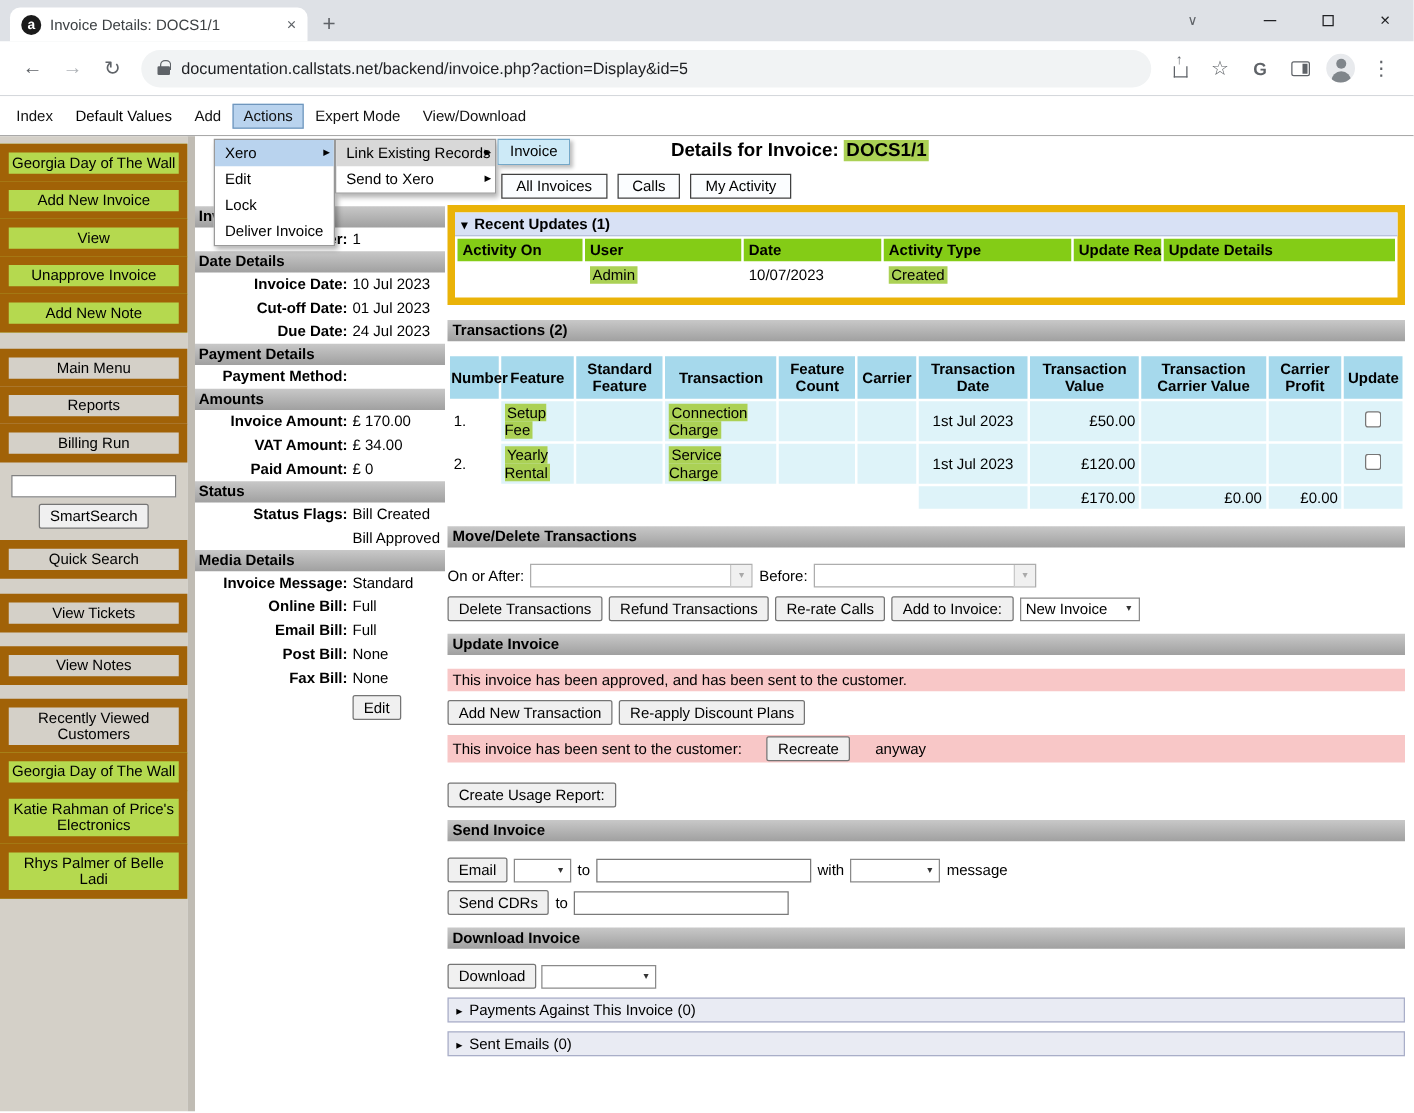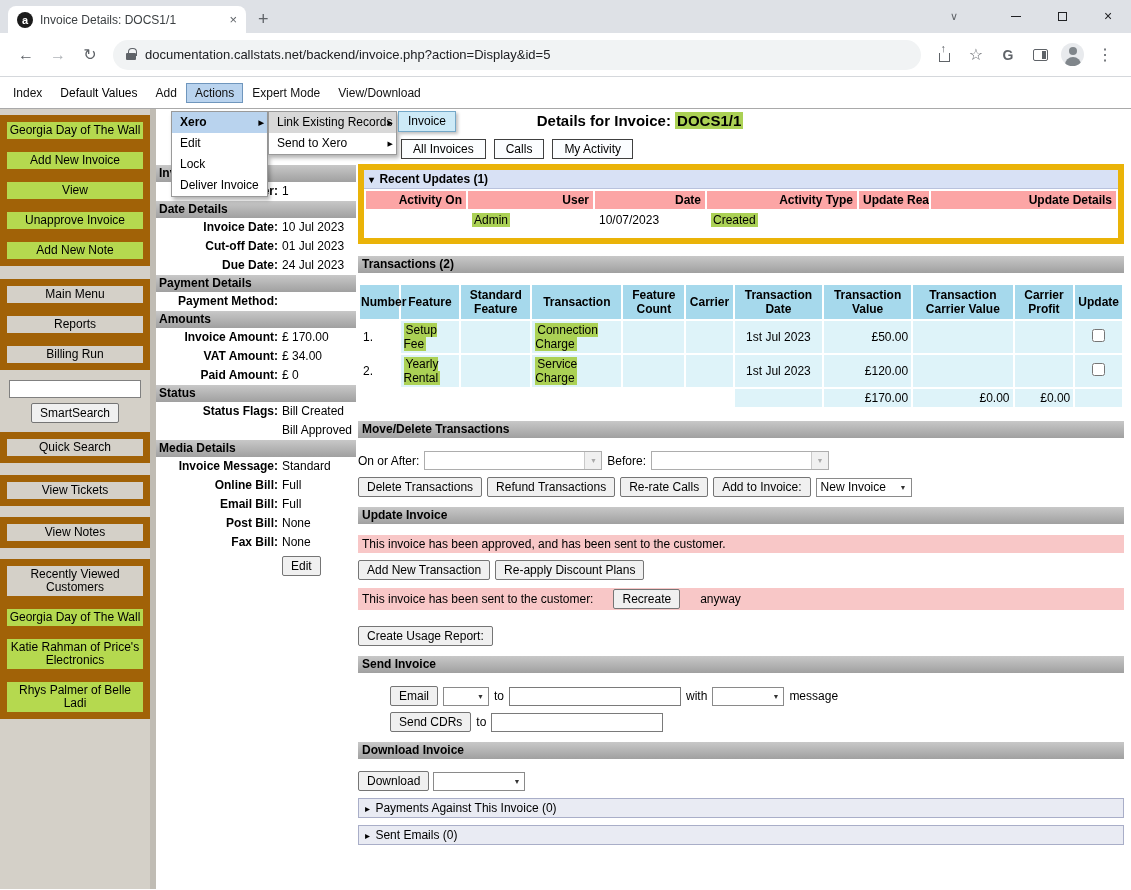--- a/index.html
+++ b/index.html
@@ -85,21 +85,21 @@
 
   
   .content { flex:1; margin-left:2px; min-width:0; }
   .tabs-row { display:flex; gap:8px; margin:8px 0 5px 43px; }
   .tab-btn { border:1px solid #404040; background:#fbfdff; padding:2px 11px; }
   .ru-box { border:6px solid #eab308; padding-bottom:7px; }
   .ru-bar { background:var(--recent-bar-blue,#d8e1f5); font-weight:bold; padding:2px 5px;
             border-bottom:1px solid #b9c2dd; }
   .tri { font-size:10px; margin-right:2px; }
   .ru-table { width:100%; border-collapse:separate; border-spacing:2px; table-layout:fixed; }
-  .ru-table th { background:#fca5a5; text-align:right; font-weight:bold; padding:2px 4px; overflow:hidden; white-space:nowrap; }
+  .ru-table th { background:#84cc16; text-align:left; font-weight:bold; padding:2px 4px; overflow:hidden; white-space:nowrap; }
   .ru-table td { padding:1px 4px; height:18px; overflow:hidden; white-space:nowrap; }
   .chip { background:var(--accent-green,#abd155); padding:0 2px; display:inline; }
   .gbar { height:17px; background:linear-gradient(var(--bar-gray-top,#c8c8c8),var(--bar-gray-bottom,#a0a0a0));
           font-weight:bold; padding:1px 4px; }
   .mt12 { margin-top:12px; } .mt10 { margin-top:10px; }
   .tx-table { width:100%; border-collapse:separate; border-spacing:2px; table-layout:fixed; margin-top:10px; }
   .tx-table th { background:var(--table-header-blue,#a6d9ec); font-weight:bold; text-align:center;
                  padding:3px 1px; vertical-align:middle; }
   .tx-table td { padding:2px 3px; vertical-align:middle; }
   .cy { background:var(--table-row-cyan,#def3f9); }
@@ -114,33 +114,33 @@
   .arr-box { width:17px; align-self:stretch; background:#f0f0f0; border-left:1px solid #c9c9c9;
              color:#a9a9a9; font-size:7px; display:flex; align-items:center; justify-content:center; }
   .w178 { width:178px; } .w96 { width:96px; } .w72 { width:72px; } .w46 { width:46px; } .w92 { width:92px; }
   .txt { height:19px; border:1px solid #7a7a7a; font:inherit; padding:0 3px; }
   .w172 { width:172px; }
   .md-row { display:flex; align-items:center; gap:5px; margin-top:13px; }
   .btn-row { display:flex; align-items:center; gap:5px; margin-top:7px; }
   .notice { background:var(--notice-pink,#f8c7c7); padding:2px 4px; margin-top:11px; }
   .notice.inline { margin-top:8px; display:flex; gap:20px; align-items:center; padding:1px 4px; }
   .usage-row { margin-top:16px; }
-  .si-row { display:flex; align-items:center; gap:5px; margin-top:6px;margin-left:32px; }
+  .si-row { display:flex; align-items:center; gap:5px; margin-top:6px; }
   .si-row.first { margin-top:13px; }
   .dl-row { margin-top:12px; display:flex; align-items:center; gap:4px; }
   .collapse-bar { background:#e9ebf3; border:1px solid #a9aec8; padding:2px 6px; margin-top:7px; }
 
   
   .popup { position:absolute; z-index:100; background:#fff; border:1px solid #9a9a9a;
            box-shadow:2px 3px 4px rgba(0,0,0,0.3); }
   .actions-popup { left:171px; top:111px; width:97px; }
   .xero-popup { left:268px; top:111px; width:129px; }
   .inv-popup { left:398px; top:111px; border-color:#74a8c8; box-shadow:2px 2px 3px rgba(0,0,0,0.25); }
   .pm { height:21px; line-height:21px; padding:0 14px 0 8px; position:relative; white-space:nowrap; }
-  .pm.hlb { background:var(--menu-highlight-blue,#b9d3ee);font-weight:bold; }
+  .pm.hlb { background:var(--menu-highlight-blue,#b9d3ee); }
   .pm.hlg { background:#d8d8d8; }
   .pm-arr { position:absolute; right:3px; top:0; font-size:7px; }
   .pm.inv { background:#cdeaf7; padding:0 9px; height:19px; line-height:19px; }
 </style>
 </head>
 <body>
 
 <div class="chrome">
   <div class="tabstrip">
     <div class="tab">

